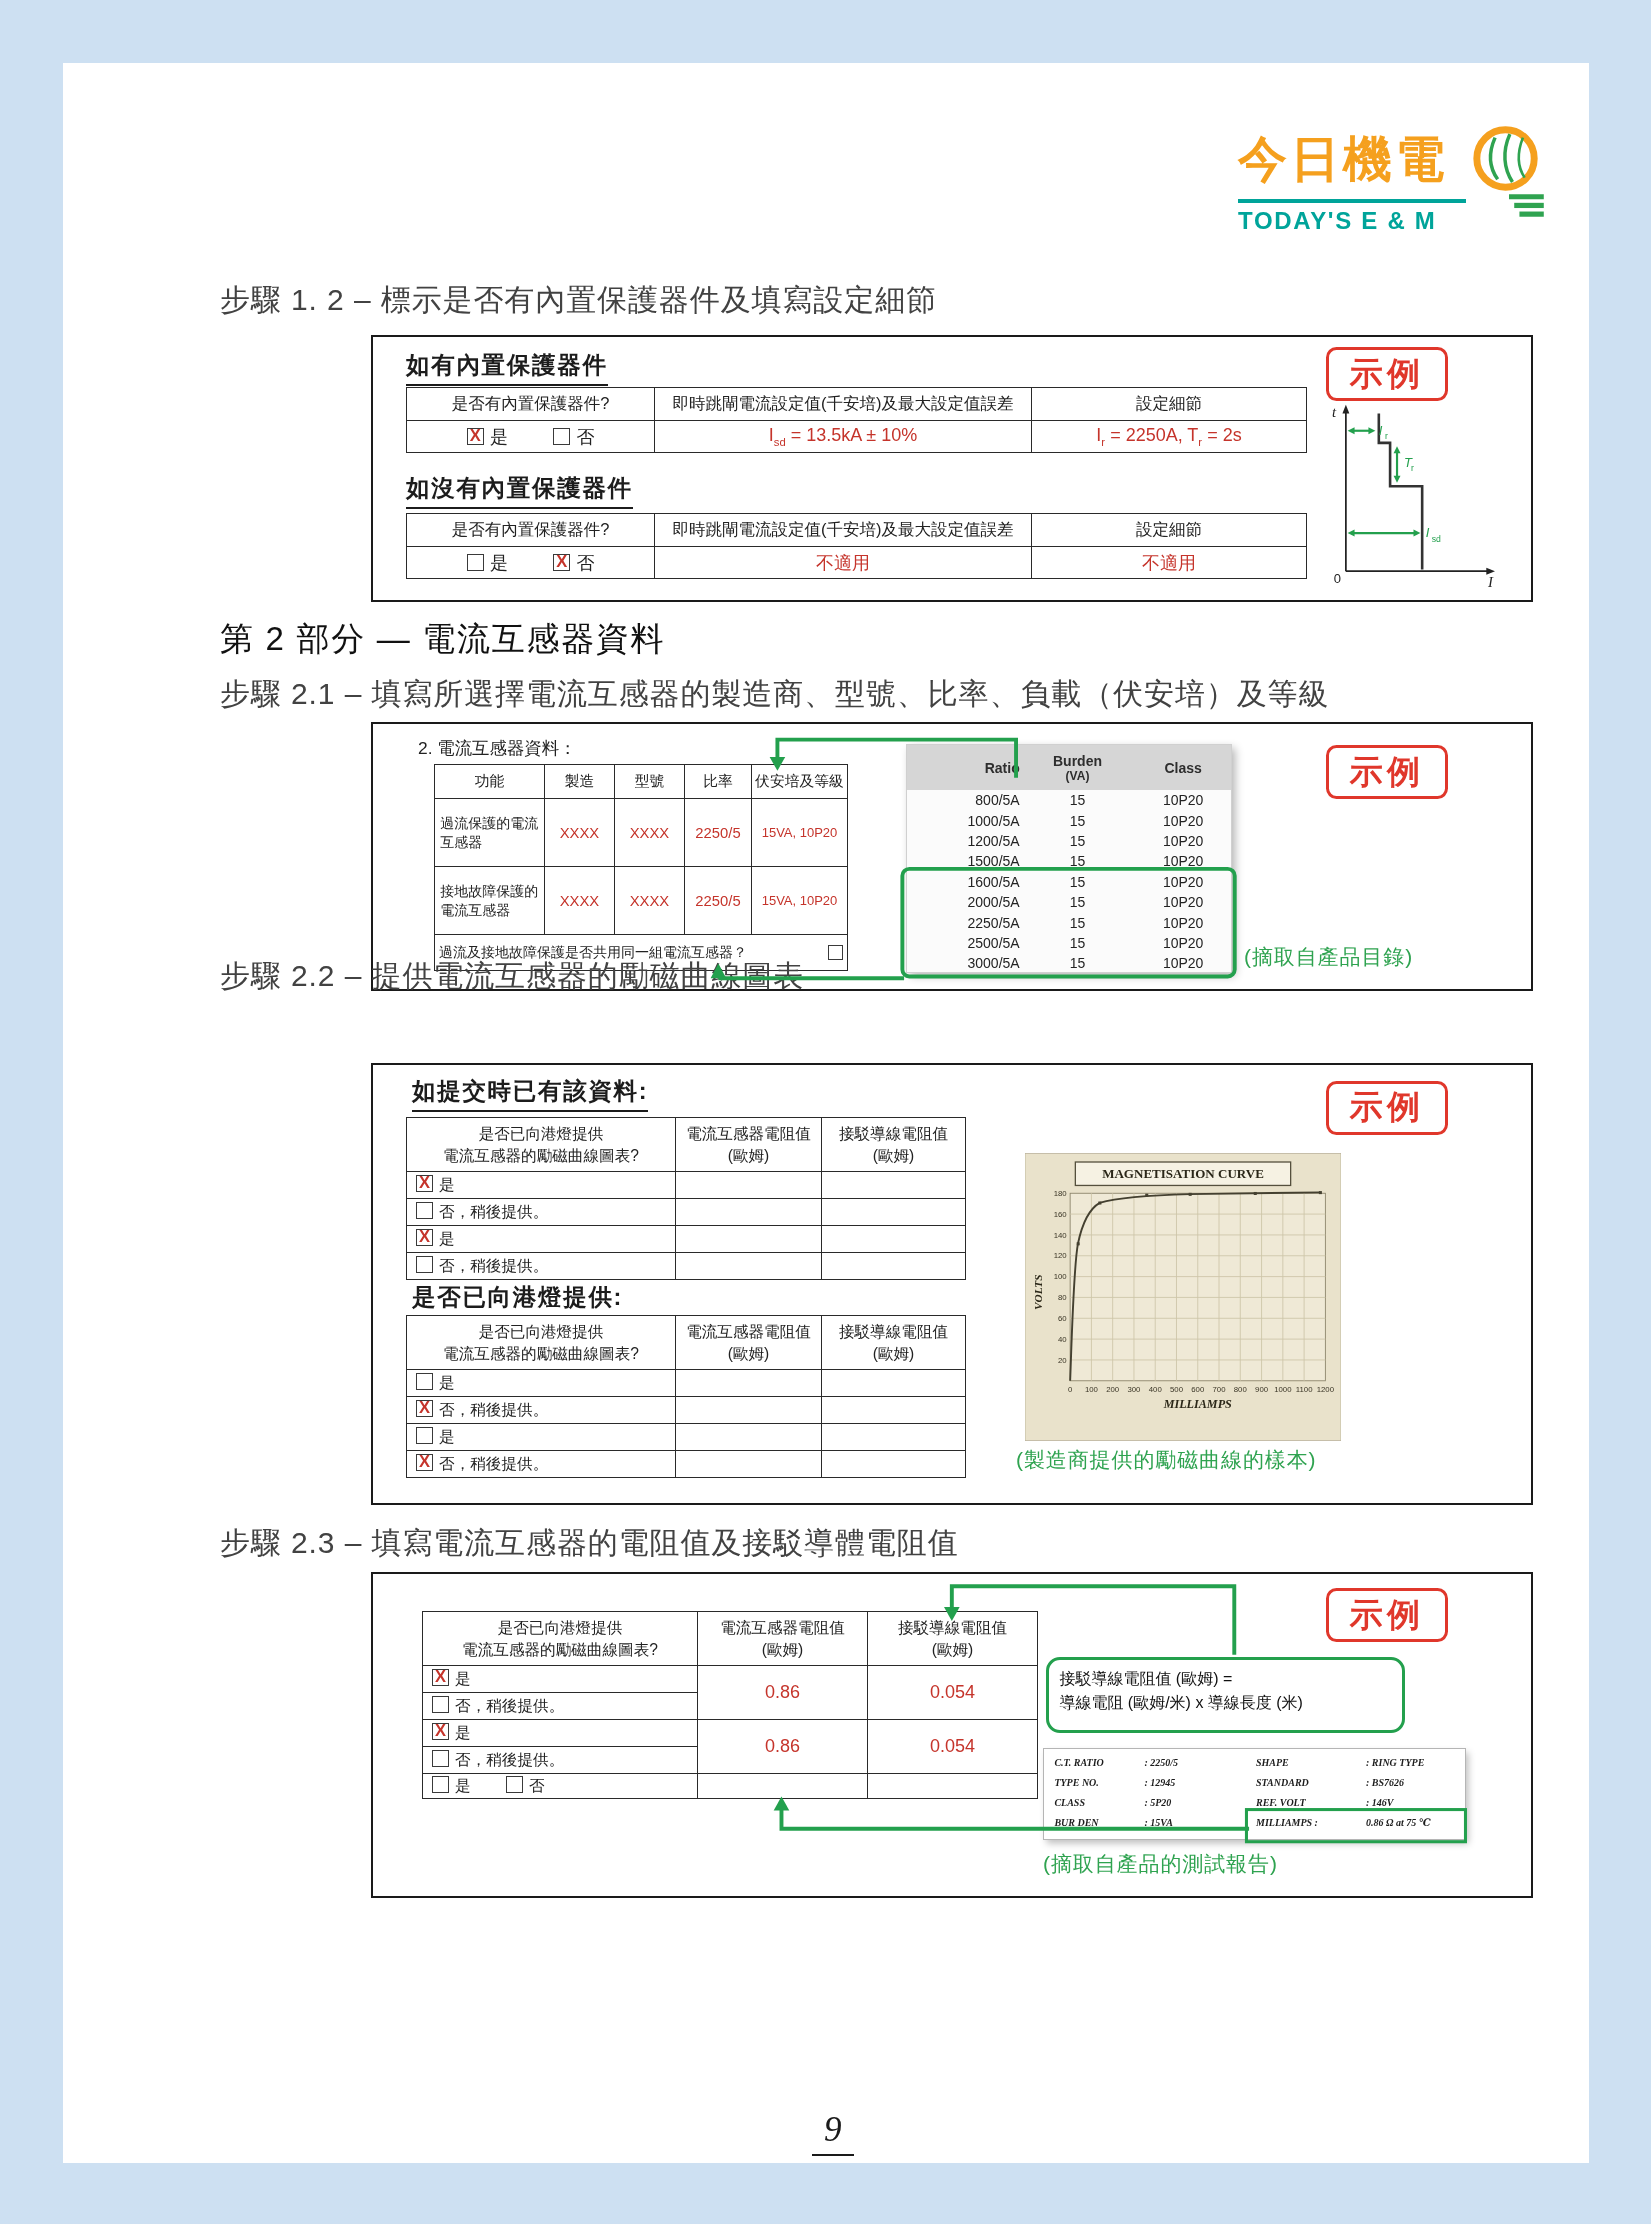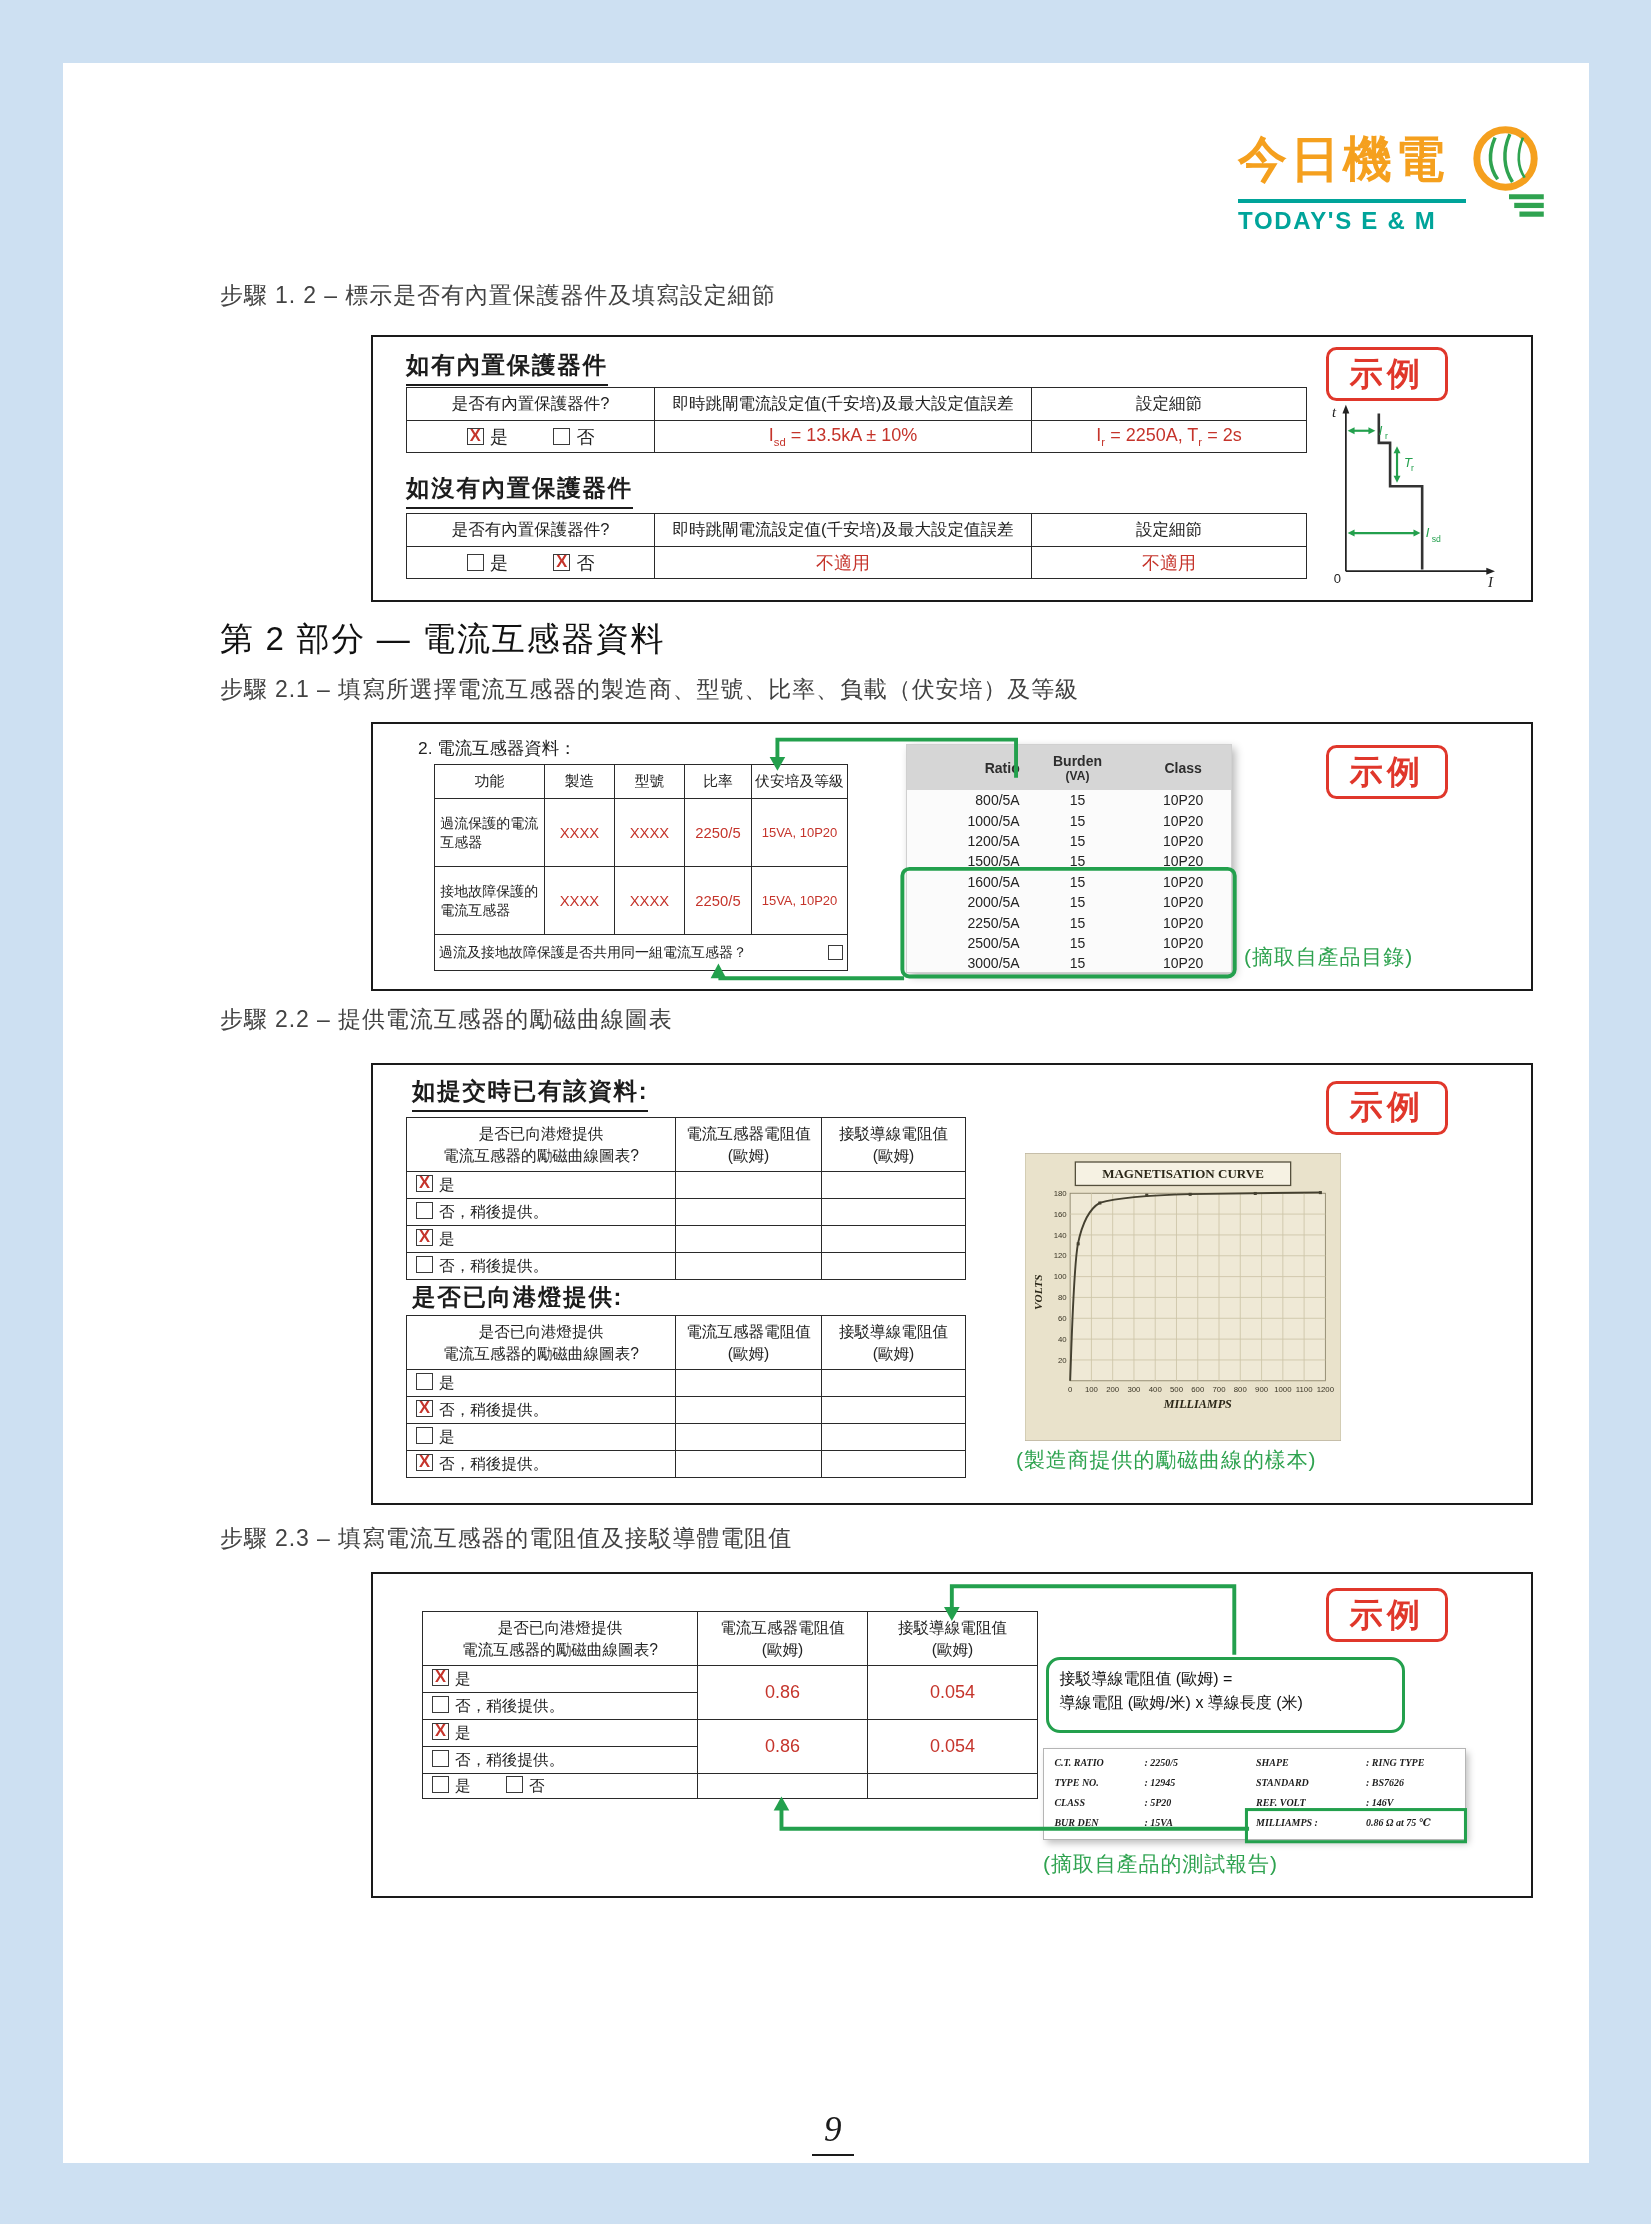--- a/index.html
+++ b/index.html
@@ -1,20 +1,20 @@
 <!DOCTYPE html>
 <html style="font-size:14px"><head>
 <meta charset="utf-8">
 <style>
 *{margin:0;padding:0;box-sizing:border-box}
 body{width:1651px;height:2225px;font-family:"Liberation Sans","DejaVu Sans",sans-serif;color:#222;background:#fff}
 .page{position:relative;width:1651px;height:2225px;background:#cde0f2;overflow:hidden}
 .paper{position:absolute;left:63px;top:63px;width:1526px;height:2100px;background:#fff}
 .abs{position:absolute}
-.step-heading{position:absolute;font-size:23px;color:#424242;letter-spacing:0.9px;white-space:nowrap}
+.step-heading{position:absolute;font-size:30px;color:#424242;letter-spacing:0.9px;white-space:nowrap}
 #hpart2{position:absolute;font-size:33px;font-weight:normal;color:#111;letter-spacing:1.7px;white-space:nowrap}
 .box{position:absolute;border:2.6px solid #1a1a1a;background:#fff}
 .shili{position:absolute;right:83px;width:122px;height:54px;border:3.5px solid #e0372b;border-radius:10.4px;color:#e0372b;font-size:33px;font-weight:bold;display:flex;align-items:center;justify-content:center;letter-spacing:4.3px;background:#fff;z-index:6}
 .utitle{position:absolute;font-size:23.5px;font-weight:bold;color:#1c1c1c;border-bottom:2.6px solid #1c1c1c;padding-bottom:2.6px;letter-spacing:1.7px;white-space:nowrap}
 table.frm{position:absolute;border-collapse:collapse;table-layout:fixed;background:#fff}
 table.frm th,table.frm td{border:1.7px solid #2a2a2a;text-align:center;vertical-align:middle;font-weight:normal;overflow:hidden}
 .red{color:#c5342b}
 .cb{display:inline-block;width:17.4px;height:17.4px;border:1.7px solid #3a3a3a;vertical-align:-2.6px;margin-right:6px;position:relative;background:#fff}
 .cb .mk{position:absolute;left:0;right:0;top:-1.7px;bottom:0;display:flex;align-items:center;justify-content:center;font-style:normal;font-weight:bold;color:#c5342b;font-size:16.5px;line-height:1}
 .cb.sm{width:14.8px;height:14.8px}
@@ -286,21 +286,21 @@
       <rect x="609" y="167" width="383" height="124" rx="8" fill="none" stroke="#23a04d" stroke-width="4.5"></rect>
       <path d="M740,62 V18 H465 V40" fill="none" stroke="#23a04d" stroke-width="4.5"></path>
       <polygon points="465,54 456,38 474,38" fill="#23a04d"></polygon>
       <path d="M611,293 H397" fill="none" stroke="#23a04d" stroke-width="4.5"></path>
       <polygon points="397,276 388,293 406,293" fill="#23a04d"></polygon>
     </svg>
 
     <div class="caption" style="left:871px;top:219px">(摘取自產品目錄)</div>
   </div>
 
-  <div class="step-heading" style="left:220px;top:1004px">步驟 2.2 – 提供電流互感器的勵磁曲線圖表</div>
+  <div class="step-heading" style="left:220px;top:956px">步驟 2.2 – 提供電流互感器的勵磁曲線圖表</div>
 
   <div id="box3" class="box">
     <div class="shili" style="top:15.6px">示例</div>
     <div class="utitle" style="left:39px;top:10.4px">如提交時已有該資料:</div>
 
     <table class="frm" id="t31">
       <colgroup>
           <col style="width:269px">
           <col style="width:146px">
           <col style="width:144px">

